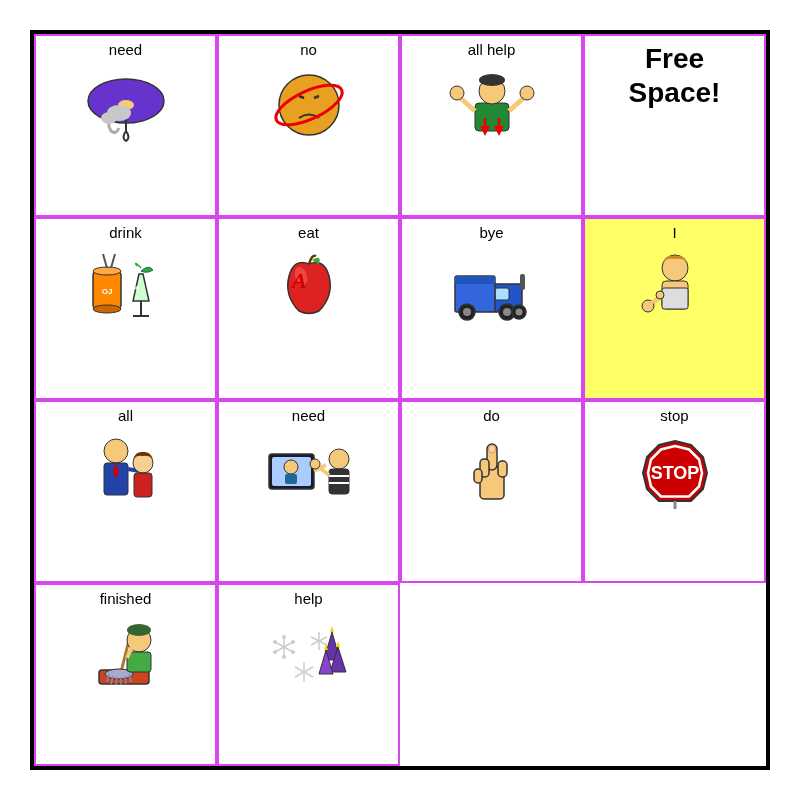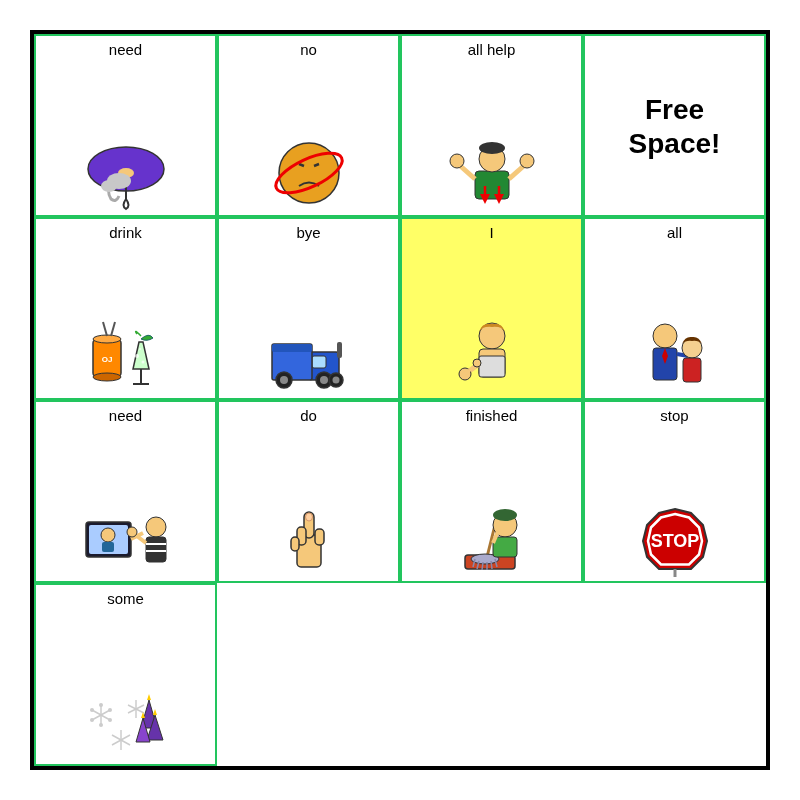--- a/index.html
+++ b/index.html
@@ -14,47 +14,46 @@
     }
     .bingo-board {
       width: 740px;
       height: 740px;
       border: 4px solid #000;
       display: grid;
       grid-template-columns: repeat(4, 1fr);
       grid-template-rows: repeat(4, 1fr);
     }
     .cell {
-      border: 2px solid #22c55e;
+      border: 2px solid #d946ef;
       display: flex;
       flex-direction: column;
       align-items: center;
       justify-content: flex-start;
       padding: 6px 4px 4px 4px;
       position: relative;
       overflow: hidden;
       background: #fff;
     }
     .cell.free-space {
-      justify-content: center;
     }
     .cell.highlighted {
       background: #ffff66;
     }
     .cell-label {
       font-size: 15px;
       font-weight: normal;
       text-align: center;
       margin-bottom: 4px;
       line-height: 1.1;
     }
     .cell-icon {
       flex: 1;
       display: flex;
-      align-items: flex-end;
+      align-items: flex-start;
       justify-content: center;
       width: 100%;
     }
     .free-space-text {
       font-size: 28px;
       font-weight: bold;
       text-align: center;
       line-height: 1.2;
     }
     svg { overflow: visible; }
@@ -149,20 +148,37 @@
         <path d="M60,25 Q68,18 72,24 Q66,28 60,25" fill="#33aa33" stroke="#266" stroke-width="1"></path>
         <path d="M60,22 Q52,14 56,20" fill="none" stroke="#33aa33" stroke-width="1.5"></path>
 
         <circle cx="56" cy="42" r="2" fill="#fff" opacity="0.7"></circle>
         <circle cx="62" cy="48" r="1.5" fill="#fff" opacity="0.7"></circle>
         <circle cx="59" cy="35" r="1" fill="#fff" opacity="0.7"></circle>
       </svg>
     </div>
   </div>
 
+  <div class="cell">
+    <span class="cell-label">eat</span>
+    <div class="cell-icon">
+      <svg width="90" height="80" viewBox="0 0 90 80">
+
+        <path d="M45,18 Q60,12 65,30 Q70,50 55,65 Q45,70 35,65 Q20,50 25,30 Q30,12 45,18Z" fill="#dd2222" stroke="#333" stroke-width="1.5"></path>
+
+        <ellipse cx="37" cy="30" rx="6" ry="9" fill="#ff6666" opacity="0.5" transform="rotate(-20 37 30)"></ellipse>
+
+        <path d="M45,18 Q48,8 52,10" fill="none" stroke="#663300" stroke-width="2.5"></path>
+
+        <path d="M48,14 Q58,8 55,18 Q50,16 48,14Z" fill="#33aa33"></path>
+
+        <text x="28" y="42" font-size="22" fill="#cc0000" font-weight="bold" font-style="italic" font-family="serif">A</text>
+      </svg>
+    </div>
+  </div>
 
   <div class="cell">
     <span class="cell-label">bye</span>
     <div class="cell-icon">
       <svg width="90" height="80" viewBox="0 0 90 80">
 
         <rect x="45" y="38" width="30" height="28" rx="3" fill="#2255cc" stroke="#333" stroke-width="1.5"></rect>
 
         <rect x="48" y="42" width="14" height="12" rx="2" fill="#aaddff" stroke="#333" stroke-width="1"></rect>
 
@@ -265,20 +281,36 @@
         <rect x="51" y="32" width="9" height="16" rx="4" fill="#f5c87a" stroke="#333" stroke-width="1.5"></rect>
 
         <rect x="27" y="40" width="8" height="14" rx="4" fill="#f5c87a" stroke="#333" stroke-width="1.5"></rect>
 
         <ellipse cx="45" cy="20" rx="3.5" ry="4" fill="#ffd0a0" stroke="#d4956a" stroke-width="1"></ellipse>
       </svg>
     </div>
   </div>
 
   <div class="cell">
+    <span class="cell-label">stop</span>
+    <div class="cell-icon">
+      <svg width="90" height="80" viewBox="0 0 90 80">
+
+        <polygon points="45,12 61,16 73,28 77,44 73,60 61,72 29,72 17,60 13,44 17,28 29,16" fill="#cc0000" stroke="#333" stroke-width="2"></polygon>
+
+        <polygon points="45,17 59,20.5 69,30.5 72,44 69,57.5 59,67.5 31,67.5 21,57.5 18,44 21,30.5 31,20.5" fill="none" stroke="#fff" stroke-width="2.5"></polygon>
+
+        <text x="45" y="50" text-anchor="middle" font-size="18" fill="#fff" font-weight="bold" font-family="Arial, sans-serif">STOP</text>
+
+        <line x1="45" y1="72" x2="45" y2="80" stroke="#888" stroke-width="3"></line>
+      </svg>
+    </div>
+  </div>
+
+  <div class="cell">
     <span class="cell-label">finished</span>
     <div class="cell-icon">
       <svg width="90" height="80" viewBox="0 0 90 80">
 
         <rect x="18" y="58" width="50" height="14" rx="3" fill="#cc4422" stroke="#333" stroke-width="1.5"></rect>
 
         <line x1="50" y1="20" x2="40" y2="60" stroke="#aa7733" stroke-width="3"></line>
 
         <ellipse cx="38" cy="62" rx="14" ry="5" fill="#aaaacc" stroke="#333" stroke-width="1"></ellipse>
 
@@ -294,37 +326,21 @@
         <ellipse cx="58" cy="18" rx="12" ry="6" fill="#336633"></ellipse>
 
         <rect x="46" y="40" width="24" height="20" rx="3" fill="#44aa44" stroke="#333" stroke-width="1"></rect>
 
         <line x1="46" y1="46" x2="52" y2="32" stroke="#f5c87a" stroke-width="4"></line>
       </svg>
     </div>
   </div>
 
   <div class="cell">
-    <span class="cell-label">stop</span>
-    <div class="cell-icon">
-      <svg width="90" height="80" viewBox="0 0 90 80">
-
-        <polygon points="45,12 61,16 73,28 77,44 73,60 61,72 29,72 17,60 13,44 17,28 29,16" fill="#cc0000" stroke="#333" stroke-width="2"></polygon>
-
-        <polygon points="45,17 59,20.5 69,30.5 72,44 69,57.5 59,67.5 31,67.5 21,57.5 18,44 21,30.5 31,20.5" fill="none" stroke="#fff" stroke-width="2.5"></polygon>
-
-        <text x="45" y="50" text-anchor="middle" font-size="18" fill="#fff" font-weight="bold" font-family="Arial, sans-serif">STOP</text>
-
-        <line x1="45" y1="72" x2="45" y2="80" stroke="#888" stroke-width="3"></line>
-      </svg>
-    </div>
-  </div>
-
-  <div class="cell">
-    <span class="cell-label">some</span>
+    <span class="cell-label">help</span>
     <div class="cell-icon">
       <svg width="90" height="80" viewBox="0 0 90 80">
 
         <g fill="none" stroke="#cccccc" stroke-width="1.5">
           <line x1="20" y1="25" x2="20" y2="45"></line>
           <line x1="11" y1="30" x2="29" y2="40"></line>
           <line x1="11" y1="40" x2="29" y2="30"></line>
           <circle cx="20" cy="25" r="2" fill="#ccc" stroke="none"></circle>
           <circle cx="20" cy="45" r="2" fill="#ccc" stroke="none"></circle>
           <circle cx="11" cy="30" r="2" fill="#ccc" stroke="none"></circle>

